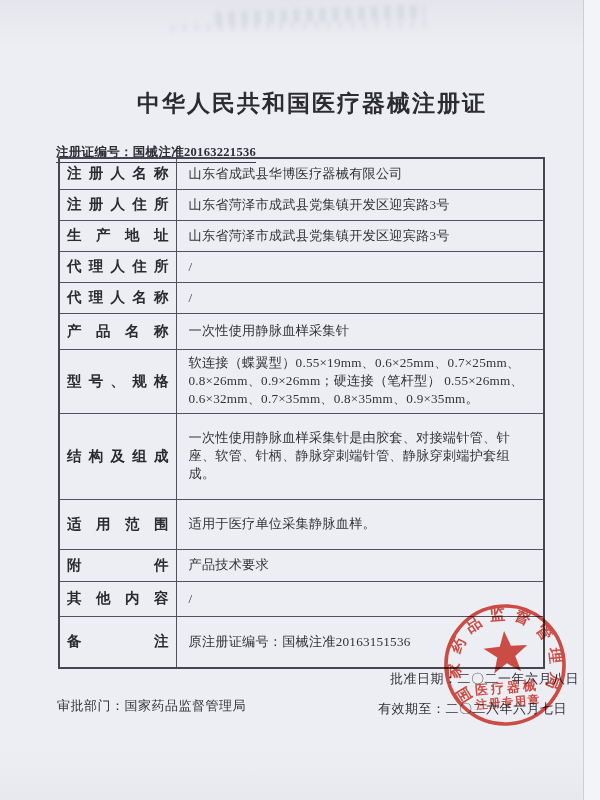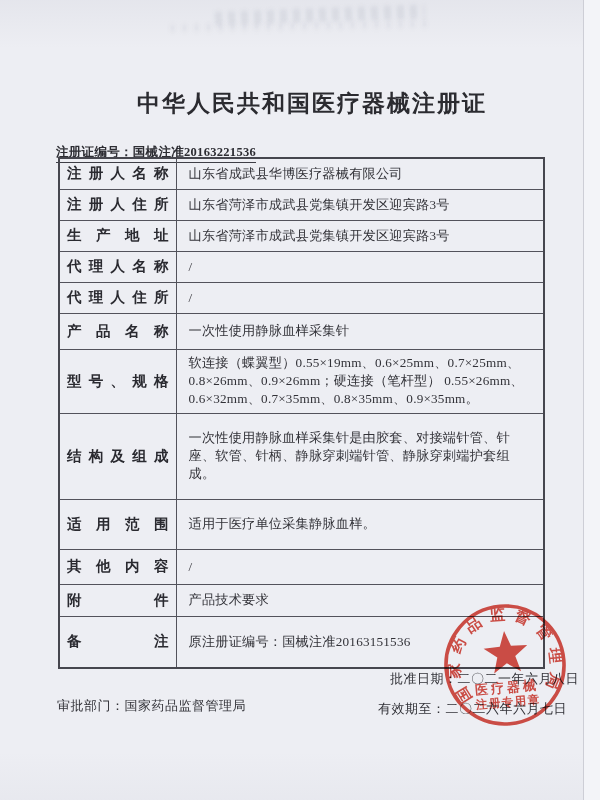--- a/index.html
+++ b/index.html
@@ -89,50 +89,50 @@
       </tr>
     <tr style="height:31px">
         <th>注册人住所</th>
         <td>山东省菏泽市成武县党集镇开发区迎宾路3号</td>
       </tr>
     <tr style="height:31px">
         <th>生产地址</th>
         <td>山东省菏泽市成武县党集镇开发区迎宾路3号</td>
       </tr>
     <tr style="height:31px">
-        <th>代理人名称</th>
+        <th>代理人住所</th>
         <td>/</td>
       </tr>
     <tr style="height:31px">
-        <th>代理人住所</th>
+        <th>代理人名称</th>
         <td>/</td>
       </tr>
     <tr style="height:36px">
         <th>产品名称</th>
         <td>一次性使用静脉血样采集针</td>
       </tr>
     <tr style="height:64px">
         <th>型号、规格</th>
         <td>软连接（蝶翼型）0.55×19mm、0.6×25mm、0.7×25mm、0.8×26mm、0.9×26mm；硬连接（笔杆型） 0.55×26mm、0.6×32mm、0.7×35mm、0.8×35mm、0.9×35mm。</td>
       </tr>
     <tr style="height:86px">
         <th>结构及组成</th>
         <td>一次性使用静脉血样采集针是由胶套、对接端针管、针座、软管、针柄、静脉穿刺端针管、静脉穿刺端护套组成。</td>
       </tr>
     <tr style="height:50px">
         <th>适用范围</th>
         <td>适用于医疗单位采集静脉血样。</td>
       </tr>
+    <tr style="height:32px">
+        <th>附件</th>
+        <td>产品技术要求</td>
+      </tr>
     <tr style="height:35px">
         <th>其他内容</th>
         <td>/</td>
-      </tr>
-    <tr style="height:32px">
-        <th>附件</th>
-        <td>产品技术要求</td>
       </tr>
     <tr style="height:52px">
         <th>备注</th>
         <td>原注册证编号：国械注准20163151536</td>
       </tr>
   </tbody>
 </table>
 
 <div class="footer-line dept-line"><span>审批部门：</span><span>国家药品监督管理局</span></div>
 

